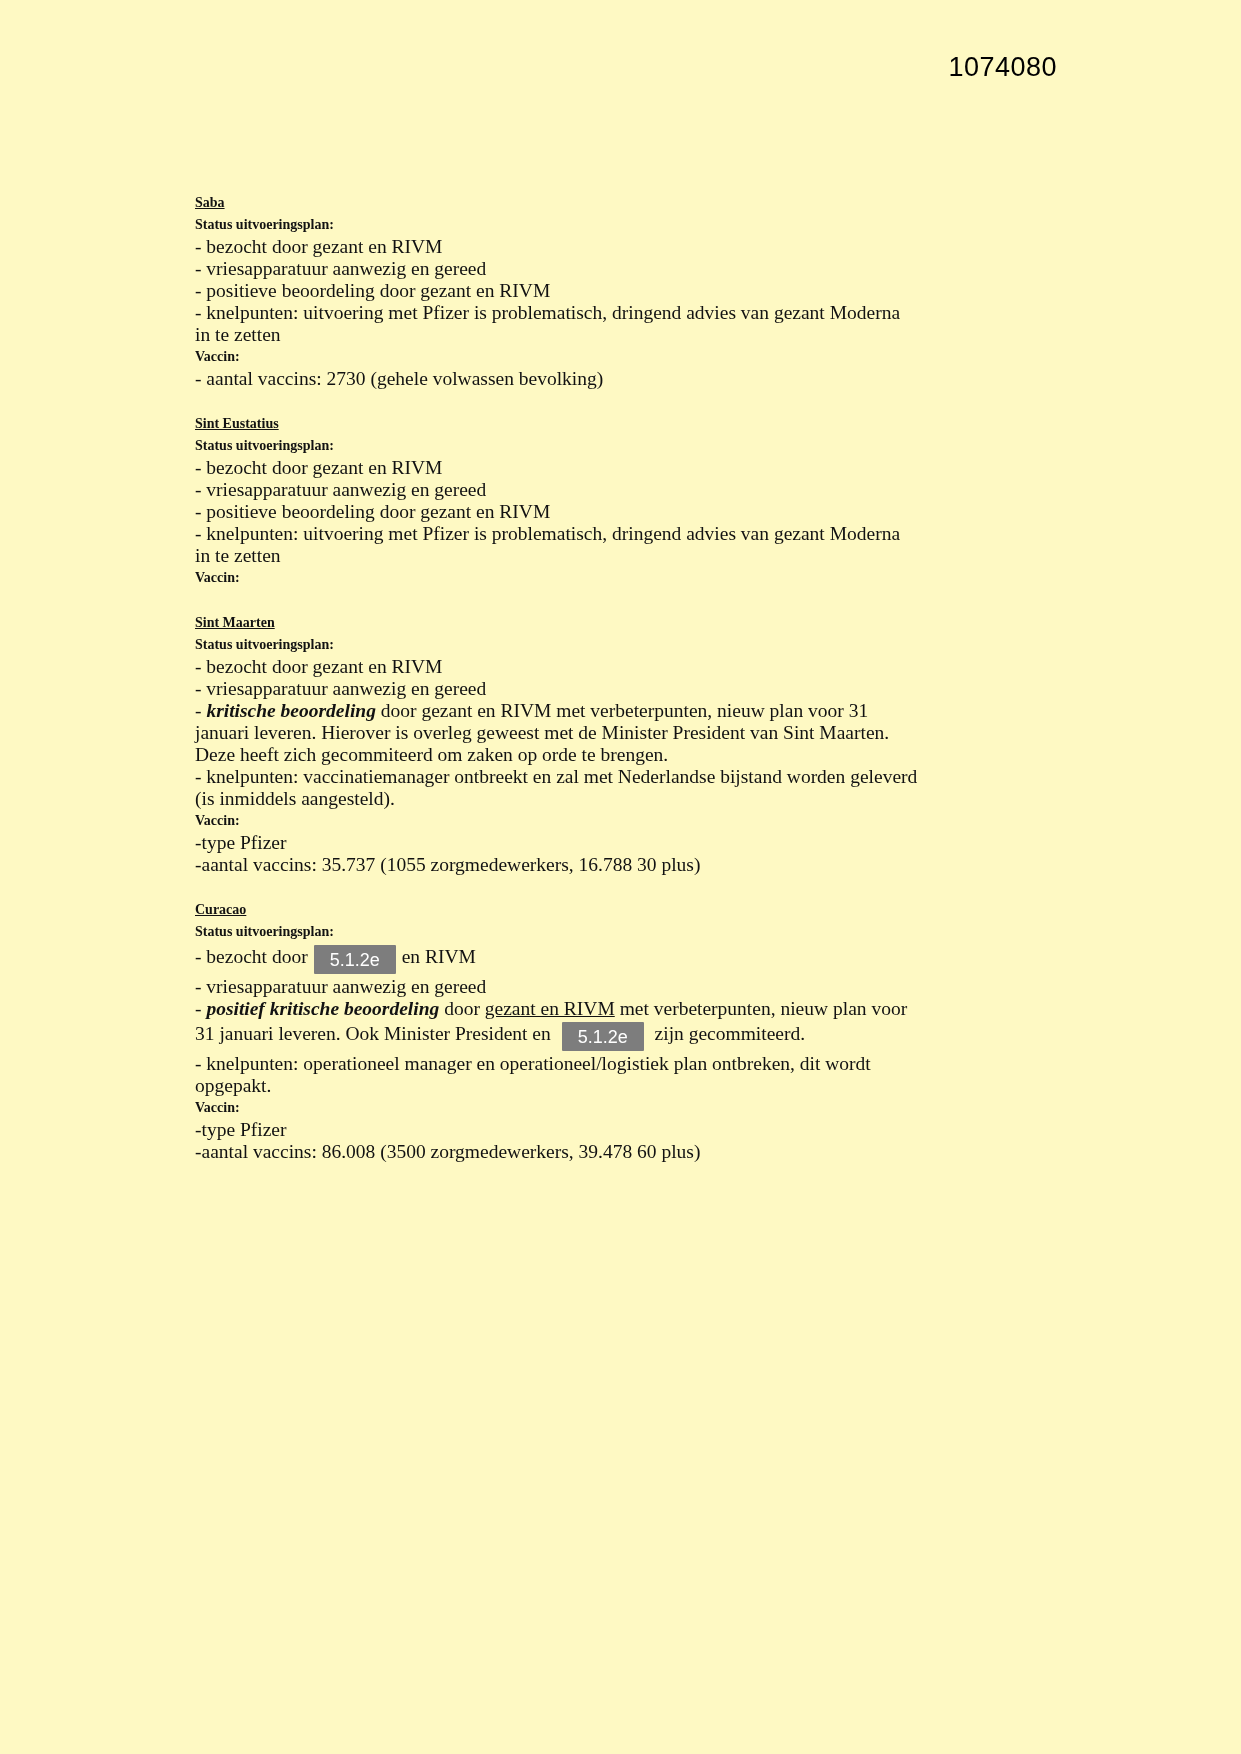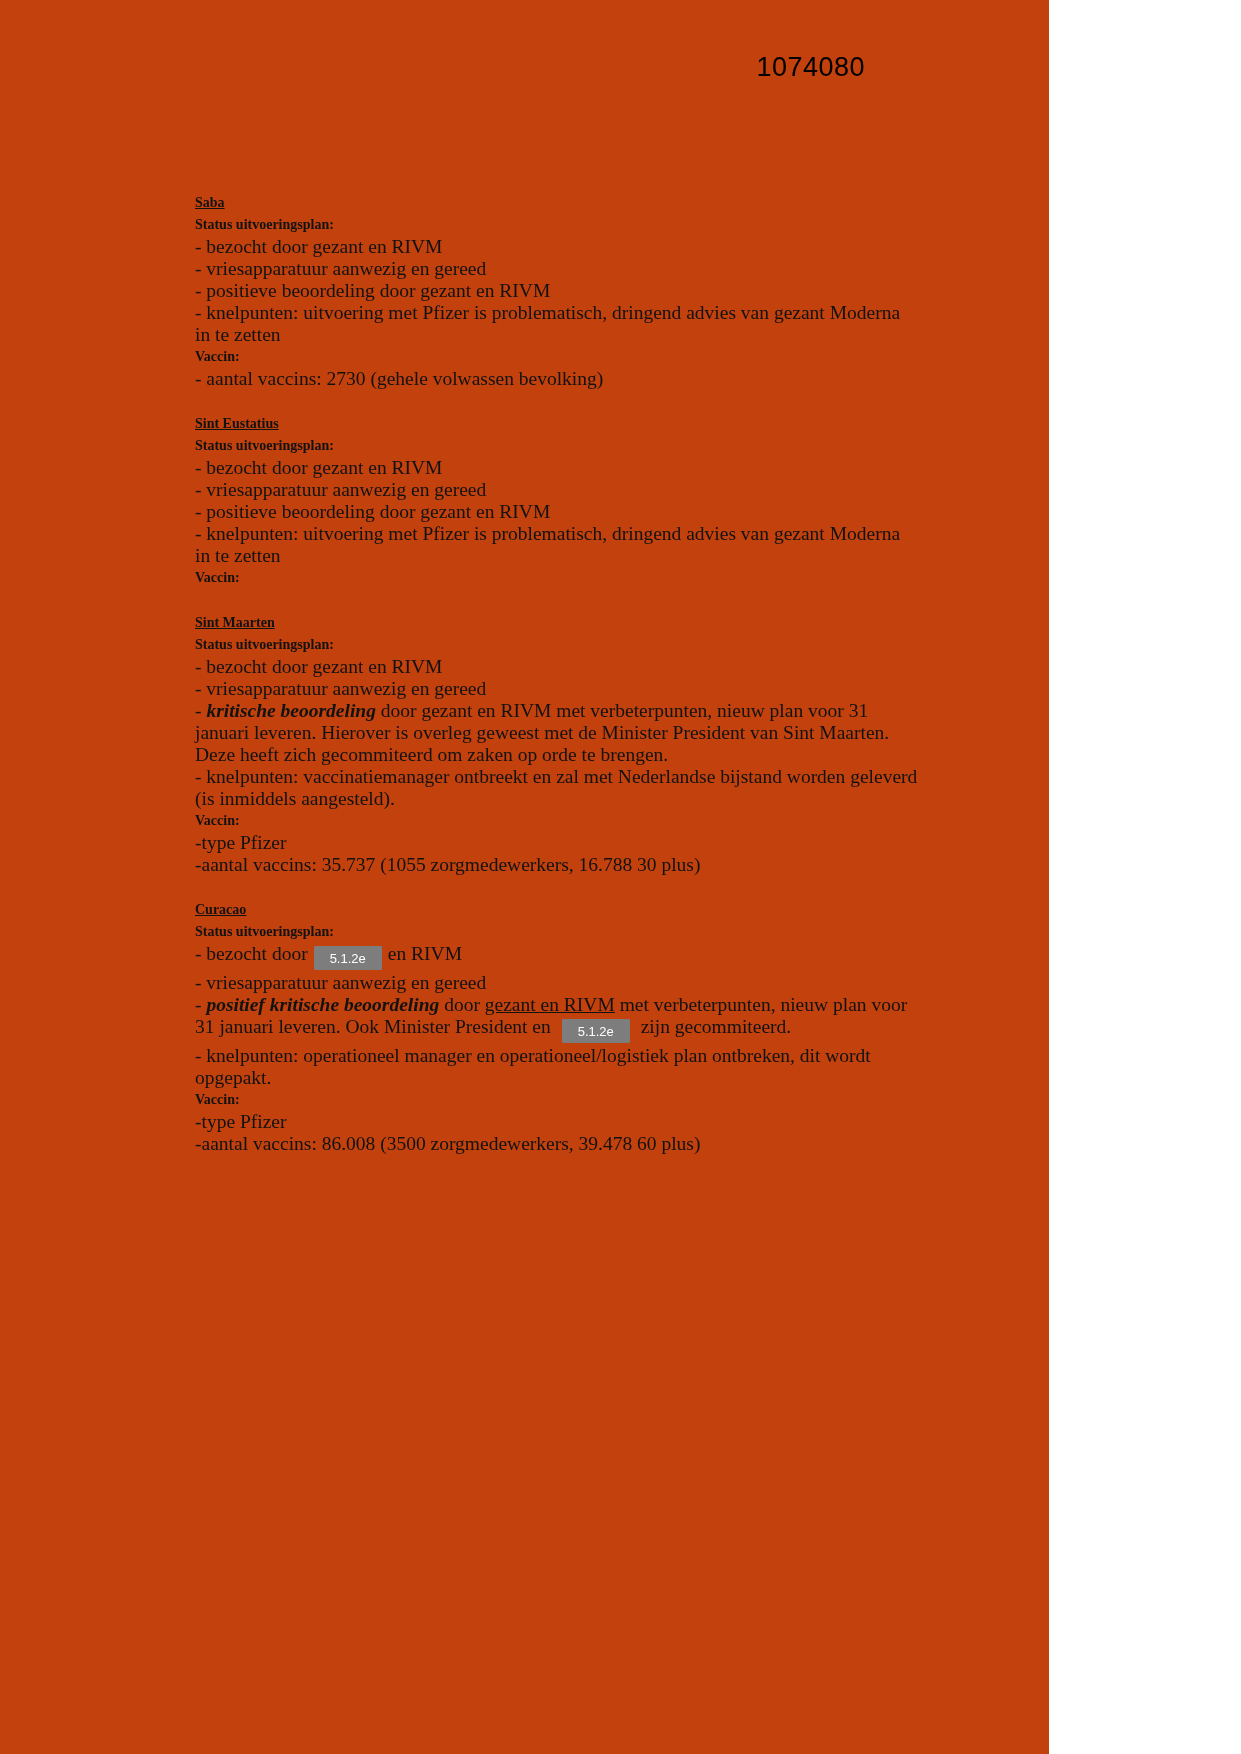--- a/index.html
+++ b/index.html
@@ -1,20 +1,20 @@
 <!DOCTYPE html>
 <html><head>
 <meta charset="utf-8">
 <style>
   html, body { margin: 0; padding: 0; background: #ffffff; }
   .page {
     position: relative;
-    width: 1049px;
+    width: 1241px;
     height: 1754px;
-    background: #c2410c;
+    background: #fef9c3;
     font-family: "Liberation Serif", serif;
     color: #121212;
     overflow: hidden;
   }
   .doc-number {
     position: absolute;
     top: 52px;
     right: 184px;
     font-family: "Liberation Sans", sans-serif;
     font-size: 27px;
@@ -50,21 +50,21 @@
     font-size: 19.5px;
     line-height: 22px;
   }
   .b { font-weight: bold; }
   .i { font-style: italic; }
   .u { text-decoration: underline; }
   .redaction {
     display: inline-block;
     color: #ffffff;
     font-family: "Liberation Sans", sans-serif;
-    font-size: 13px;
+    font-size: 18px;
     line-height: 1;
     padding: 6px 16px 5px 16px;
     margin: 2px 6px;
     vertical-align: -3px;
     border-radius: 1px;
   }
 </style>
 </head>
 <body>
 

